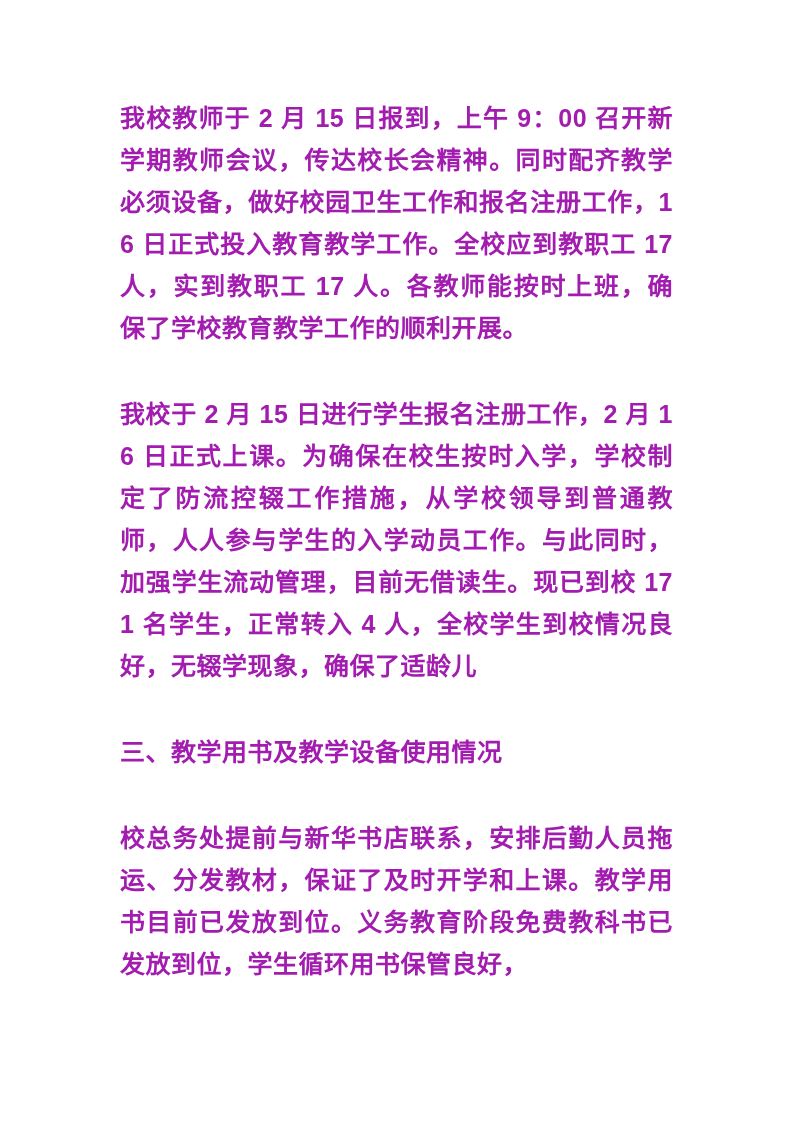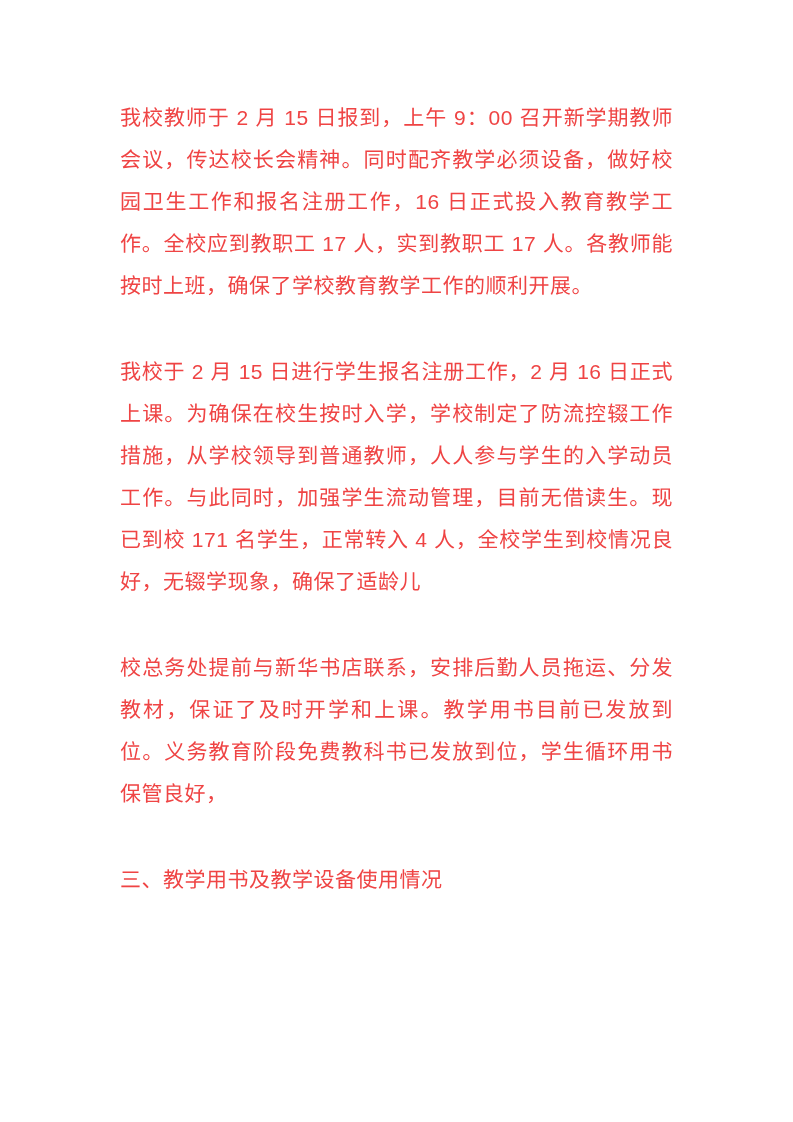--- a/index.html
+++ b/index.html
@@ -13,41 +13,41 @@
     height: 1122px;
     margin: 0 auto;
     background: #ffffff;
     box-sizing: border-box;
     padding: 97px 120px 0 120px;
     overflow: hidden;
     font-family: "Liberation Sans", "DejaVu Sans", sans-serif;
   }
   .para {
     margin: 0 0 44px 0;
-    font-size: 21px;
+    font-size: 25px;
     line-height: 42px;
-    color: #ef4444;
+    color: #a21caf;
     text-align: justify;
     letter-spacing: 0.5px;
     word-break: break-all;
-    font-weight: 400;
+    font-weight: 700;
   }
   .para.heading {
     text-align: left;
   }
   .para:last-child {
     margin-bottom: 0;
   }
 </style>
 </head>
 <body>
 
 <div class="page">
   <p class="para">我校教师于 2 月 15 日报到，上午 9：00 召开新学期教师会议，传达校长会精神。同时配齐教学必须设备，做好校园卫生工作和报名注册工作，16 日正式投入教育教学工作。全校应到教职工 17 人，实到教职工 17 人。各教师能按时上班，确保了学校教育教学工作的顺利开展。</p>
 
 
   <p class="para">我校于 2 月 15 日进行学生报名注册工作，2 月 16 日正式上课。为确保在校生按时入学，学校制定了防流控辍工作措施，从学校领导到普通教师，人人参与学生的入学动员工作。与此同时，加强学生流动管理，目前无借读生。现已到校 171 名学生，正常转入 4 人，全校学生到校情况良好，无辍学现象，确保了适龄儿</p>
 
 
+  <p class="para heading">三、教学用书及教学设备使用情况</p>
+
   <p class="para">校总务处提前与新华书店联系，安排后勤人员拖运、分发教材，保证了及时开学和上课。教学用书目前已发放到位。义务教育阶段免费教科书已发放到位，学生循环用书保管良好，</p>
-
-  <p class="para heading">三、教学用书及教学设备使用情况</p>
 </div>
 
 </body></html>

